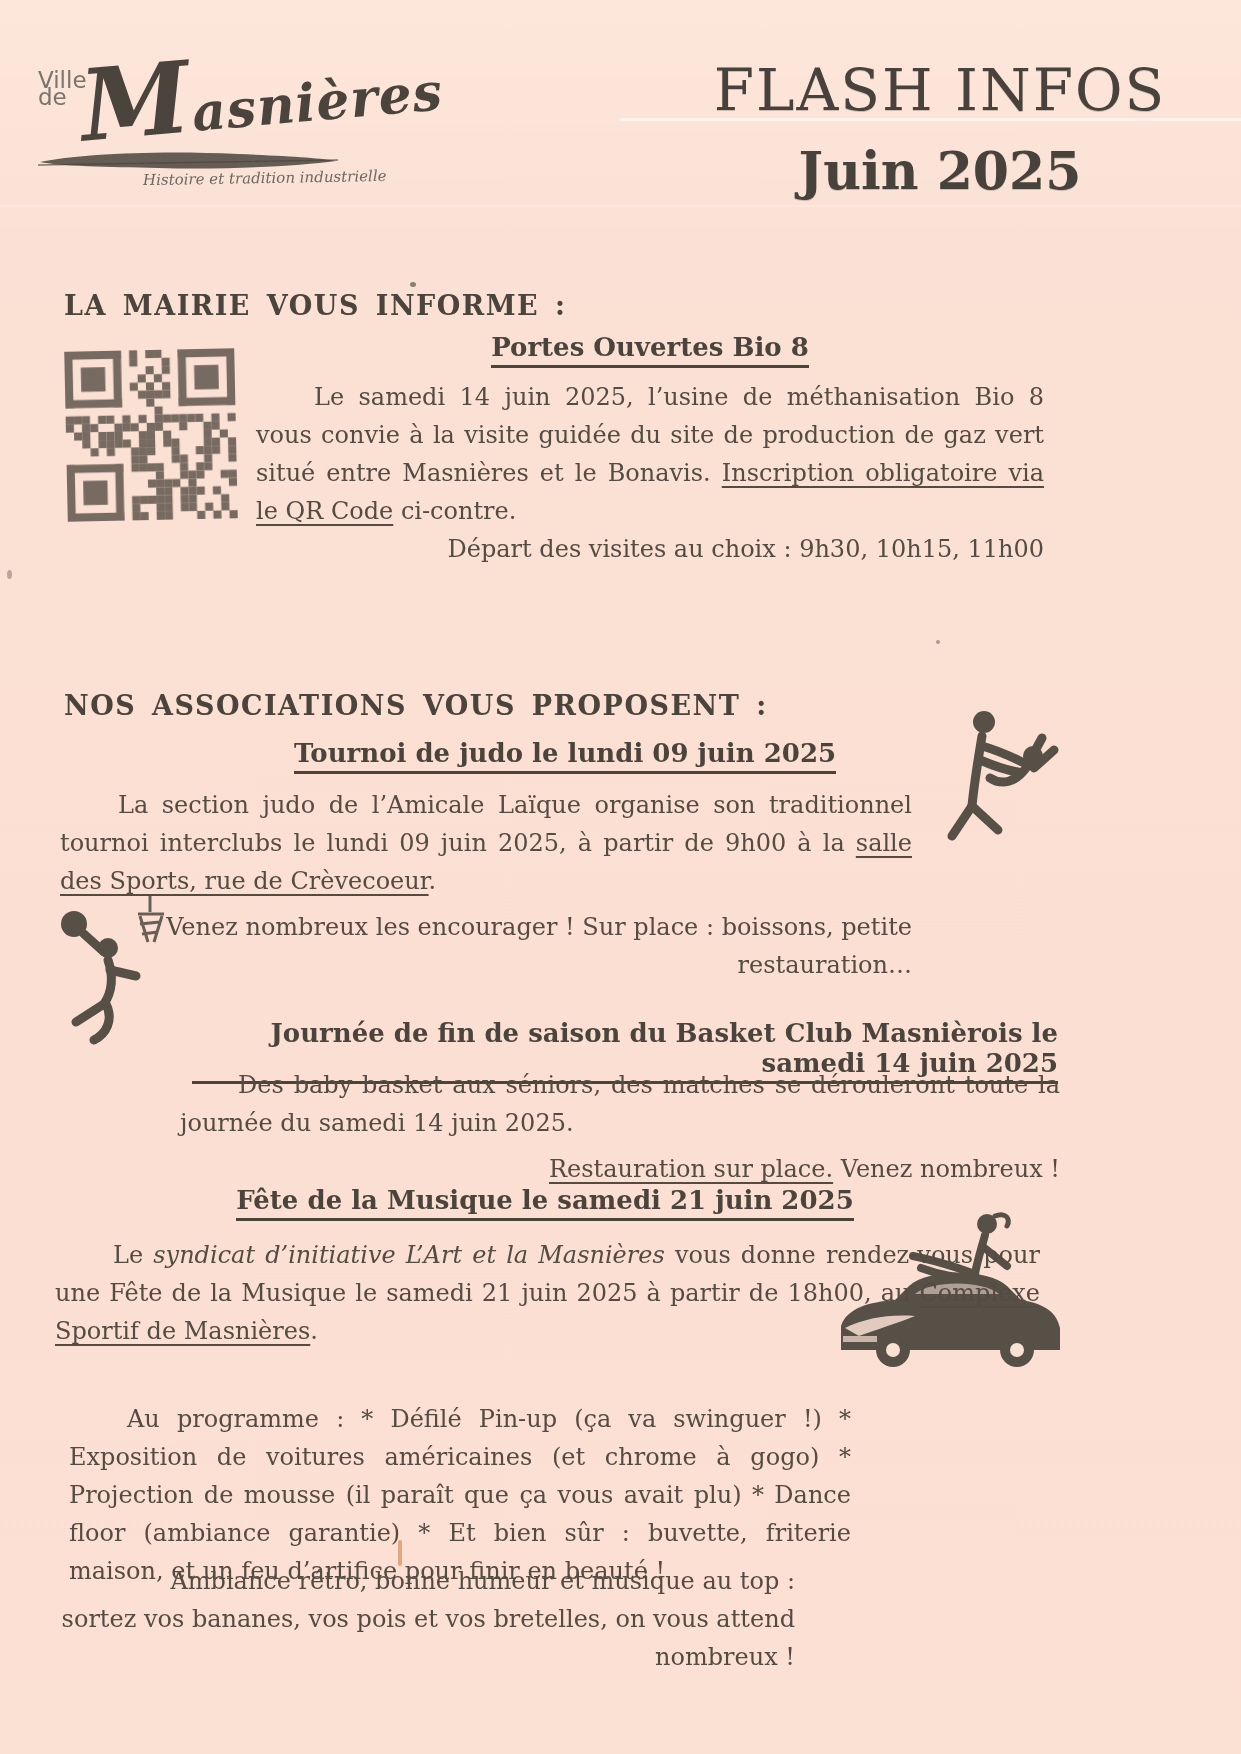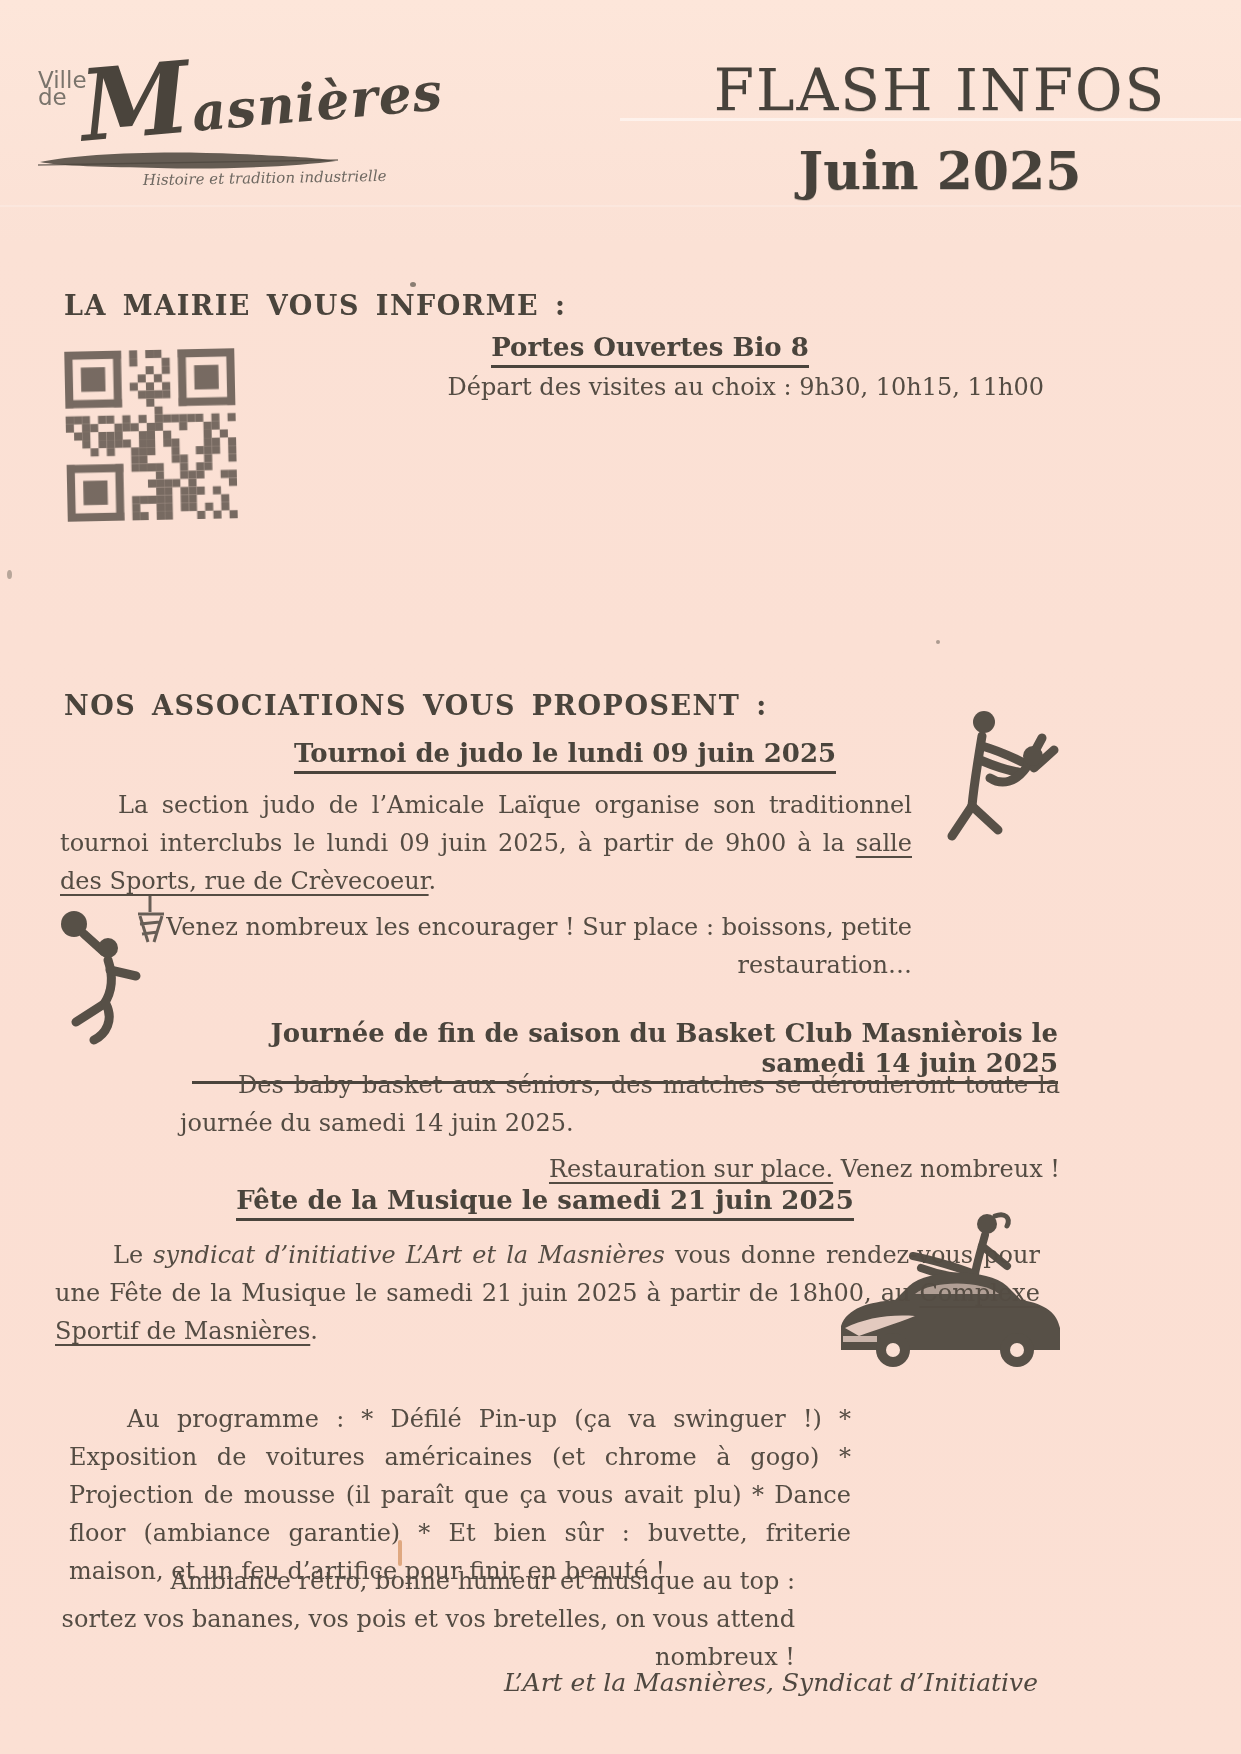--- a/index.html
+++ b/index.html
@@ -223,20 +223,21 @@
         <rect x="128" y="160" width="8" height="8" fill="#5b5149"></rect>
         <rect x="144" y="160" width="8" height="8" fill="#5b5149"></rect>
         <rect x="160" y="160" width="8" height="8" fill="#5b5149"></rect>
       </svg>
   </div>
 
   <div class="block" style="left:256px;top:332px;width:788px;">
     <div class="article-title">
       <span class="t-u">Portes Ouvertes Bio 8</span>
     </div>
+    <div class="para indent" style="margin-top:10px;"><span>Le samedi 14 juin 2025, l’usine de méthanisation Bio 8 vous convie à la visite guidée du site de production de gaz vert situé entre Masnières et le Bonavis. </span><span class="u">Inscription obligatoire via le QR Code</span><span> ci-contre.</span></div>
     <div class="para noj">Départ des visites au choix : 9h30, 10h15, 11h00</div>
   </div>
 
   <div class="sec-heading" style="left:64px;top:690px;">NOS ASSOCIATIONS VOUS PROPOSENT :</div>
 
   <div class="block" style="left:190px;top:738px;width:750px;">
     <div class="article-title">
       <span class="t-u">Tournoi de judo le lundi 09 juin 2025</span>
     </div>
   </div>
@@ -312,21 +313,20 @@
   </svg>
   <div class="block" style="left:55px;top:1236px;width:985px;">
     <div class="para indent"><span>Le </span><span class="it">syndicat d’initiative L’Art et la Masnières</span><span> vous donne rendez-vous pour une Fête de la Musique le samedi 21 juin 2025 à partir de 18h00, au </span><span class="u">Complexe Sportif de Masnières</span><span>.</span></div>
   </div>
   <div class="block" style="left:69px;top:1400px;width:782px;">
     <div class="para indent">Au programme : * Défilé Pin-up (ça va swinguer !) * Exposition de voitures américaines (et chrome à gogo) * Projection de mousse (il paraît que ça vous avait plu) * Dance floor (ambiance garantie) * Et bien sûr : buvette, friterie maison, et un feu d’artifice pour finir en beauté !</div>
   </div>
   <div class="block" style="left:55px;top:1562px;width:740px;">
     <div class="para indent noj">Ambiance rétro, bonne humeur et musique au top : sortez vos bananes, vos pois et vos bretelles, on vous attend nombreux !</div>
   </div>
-  <div class="block signature" style="left:400px;top:1668px;width:638px;">L’Art et la Masnières, Syndicat d’Initiative</div>
 
   <div class="scanline" style="left:620px;top:118px;width:621px;height:3px;"></div>
   <div class="scanline" style="left:0;top:205px;width:1241px;height:2px;opacity:.4;"></div>
   <div class="speck" style="left:410px;top:282px;width:6px;height:5px;"></div>
   <div class="speck" style="left:7px;top:570px;width:5px;height:9px;opacity:.6;"></div>
   <div class="speck" style="left:936px;top:640px;width:4px;height:4px;opacity:.7;"></div>
   <div class="streak" style="left:398px;top:1540px;width:4px;height:26px;"></div>
 
 </div>
 

